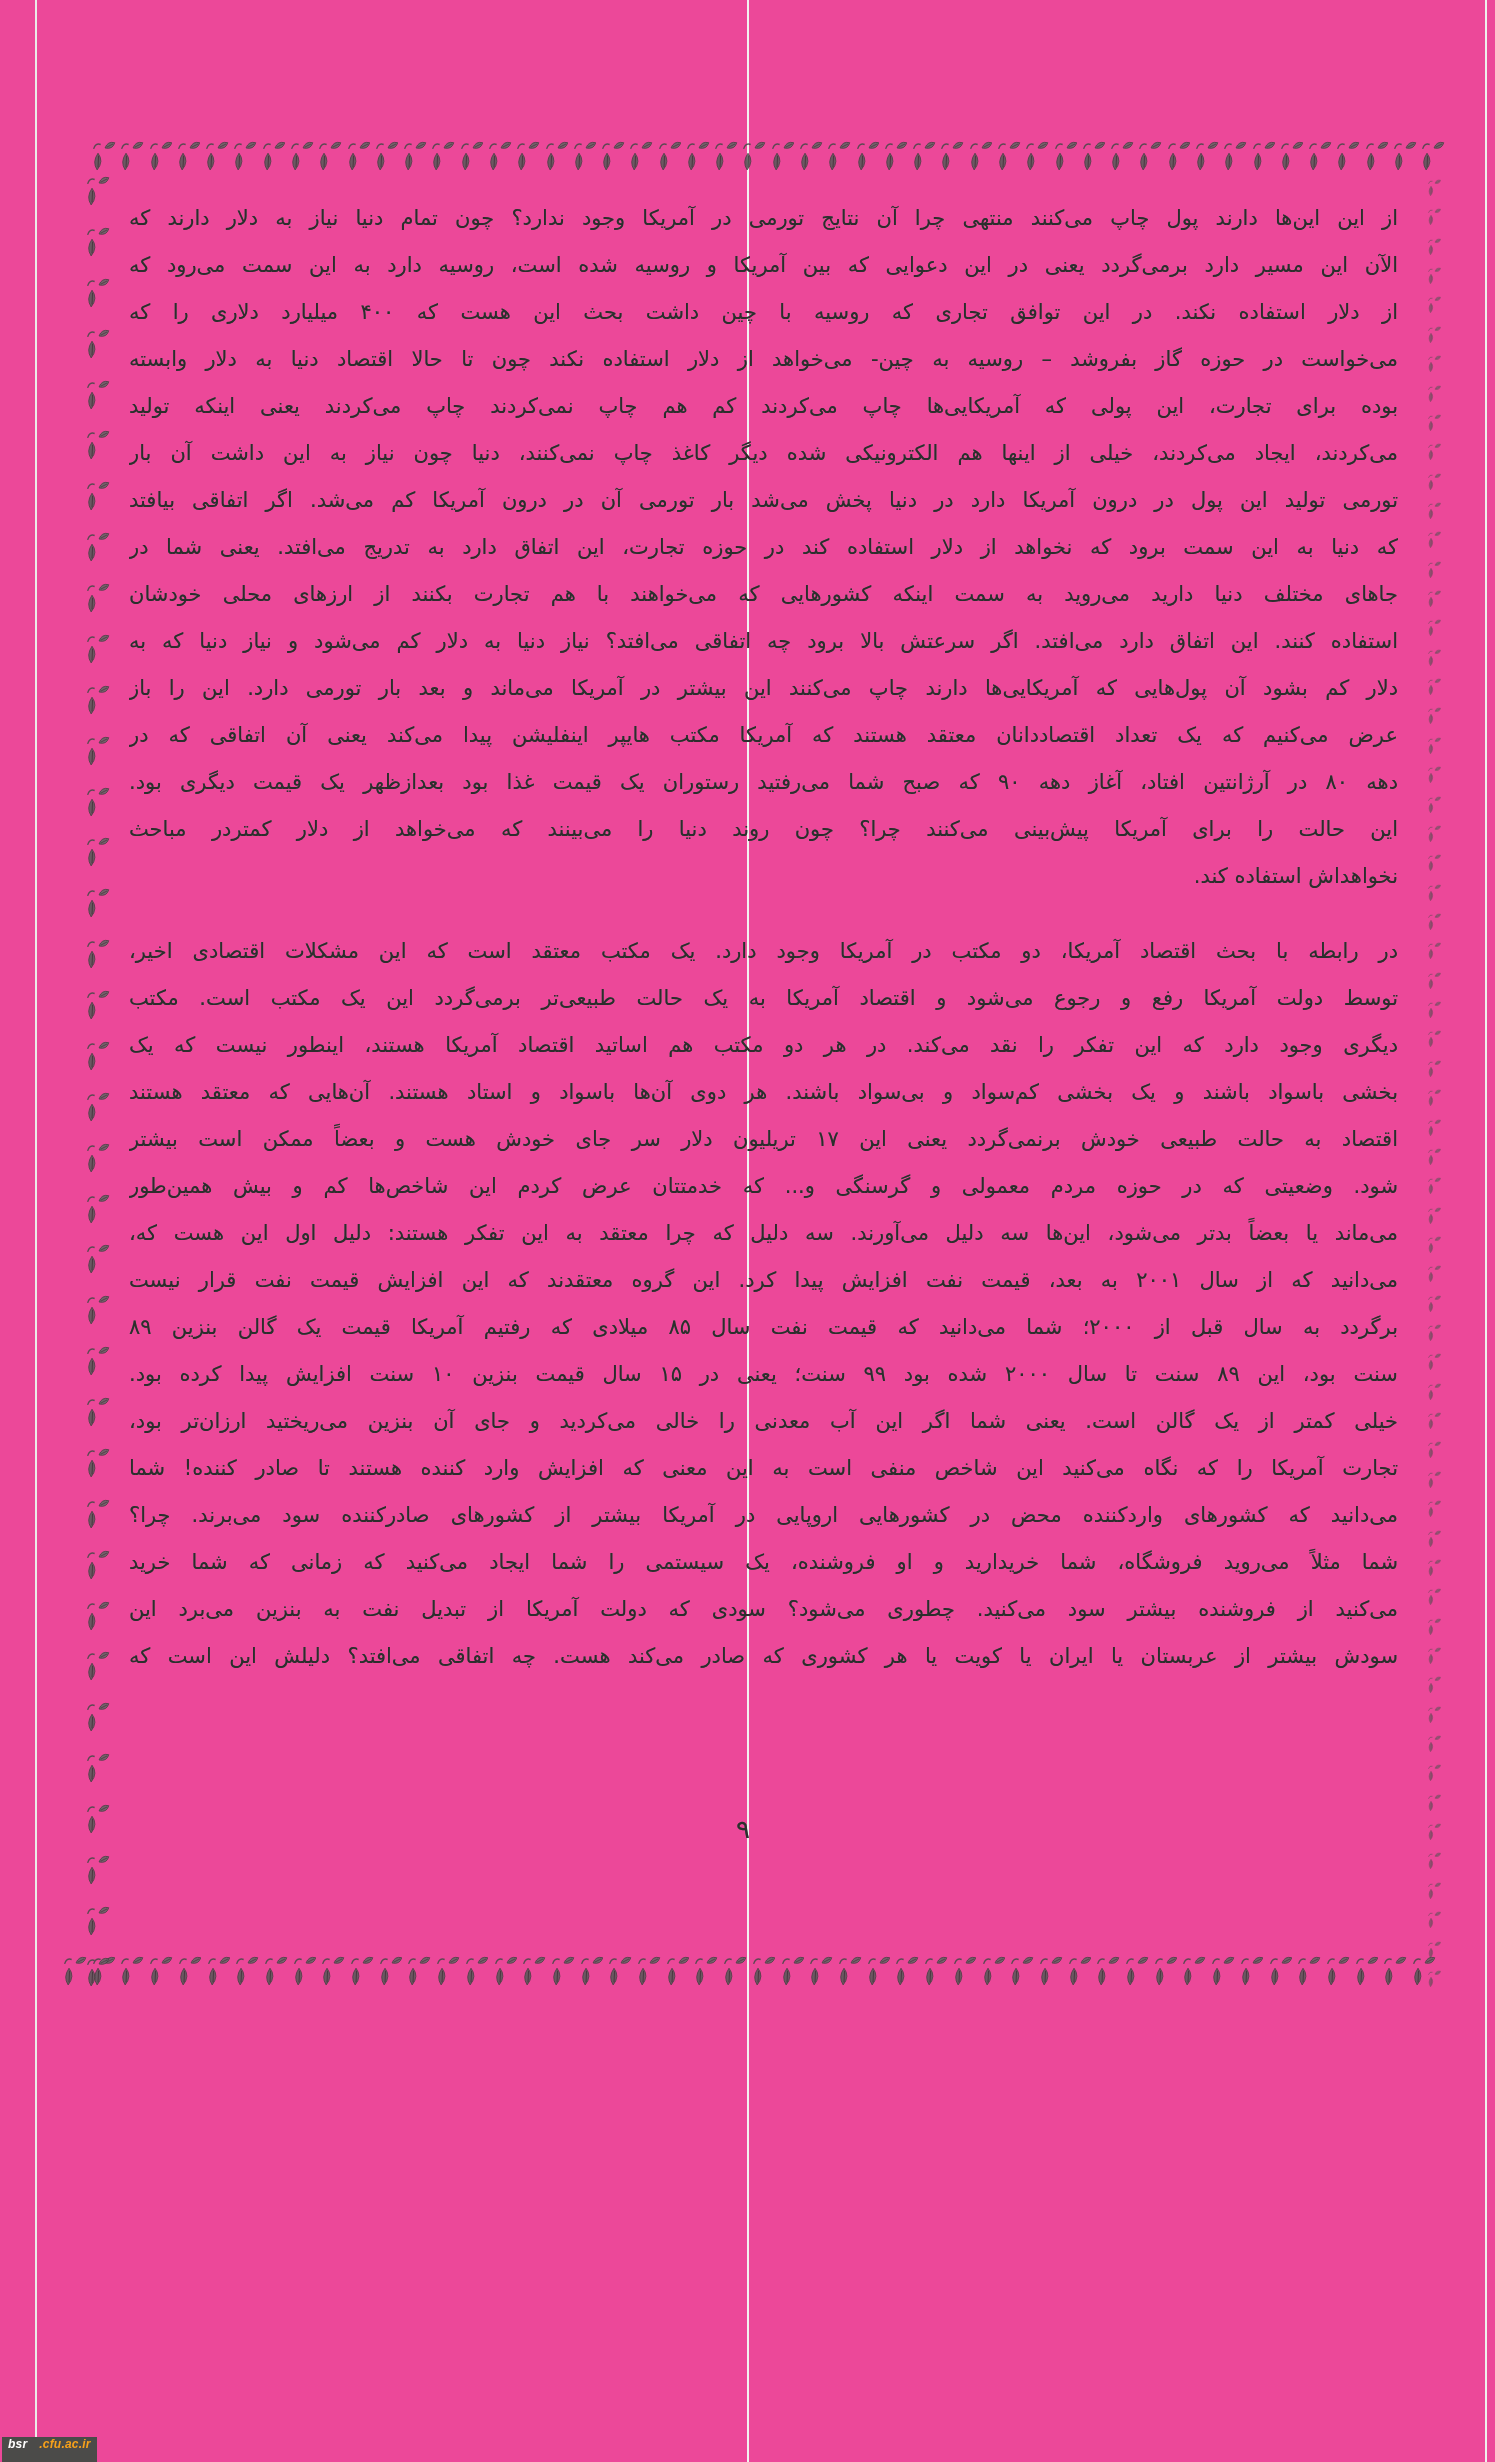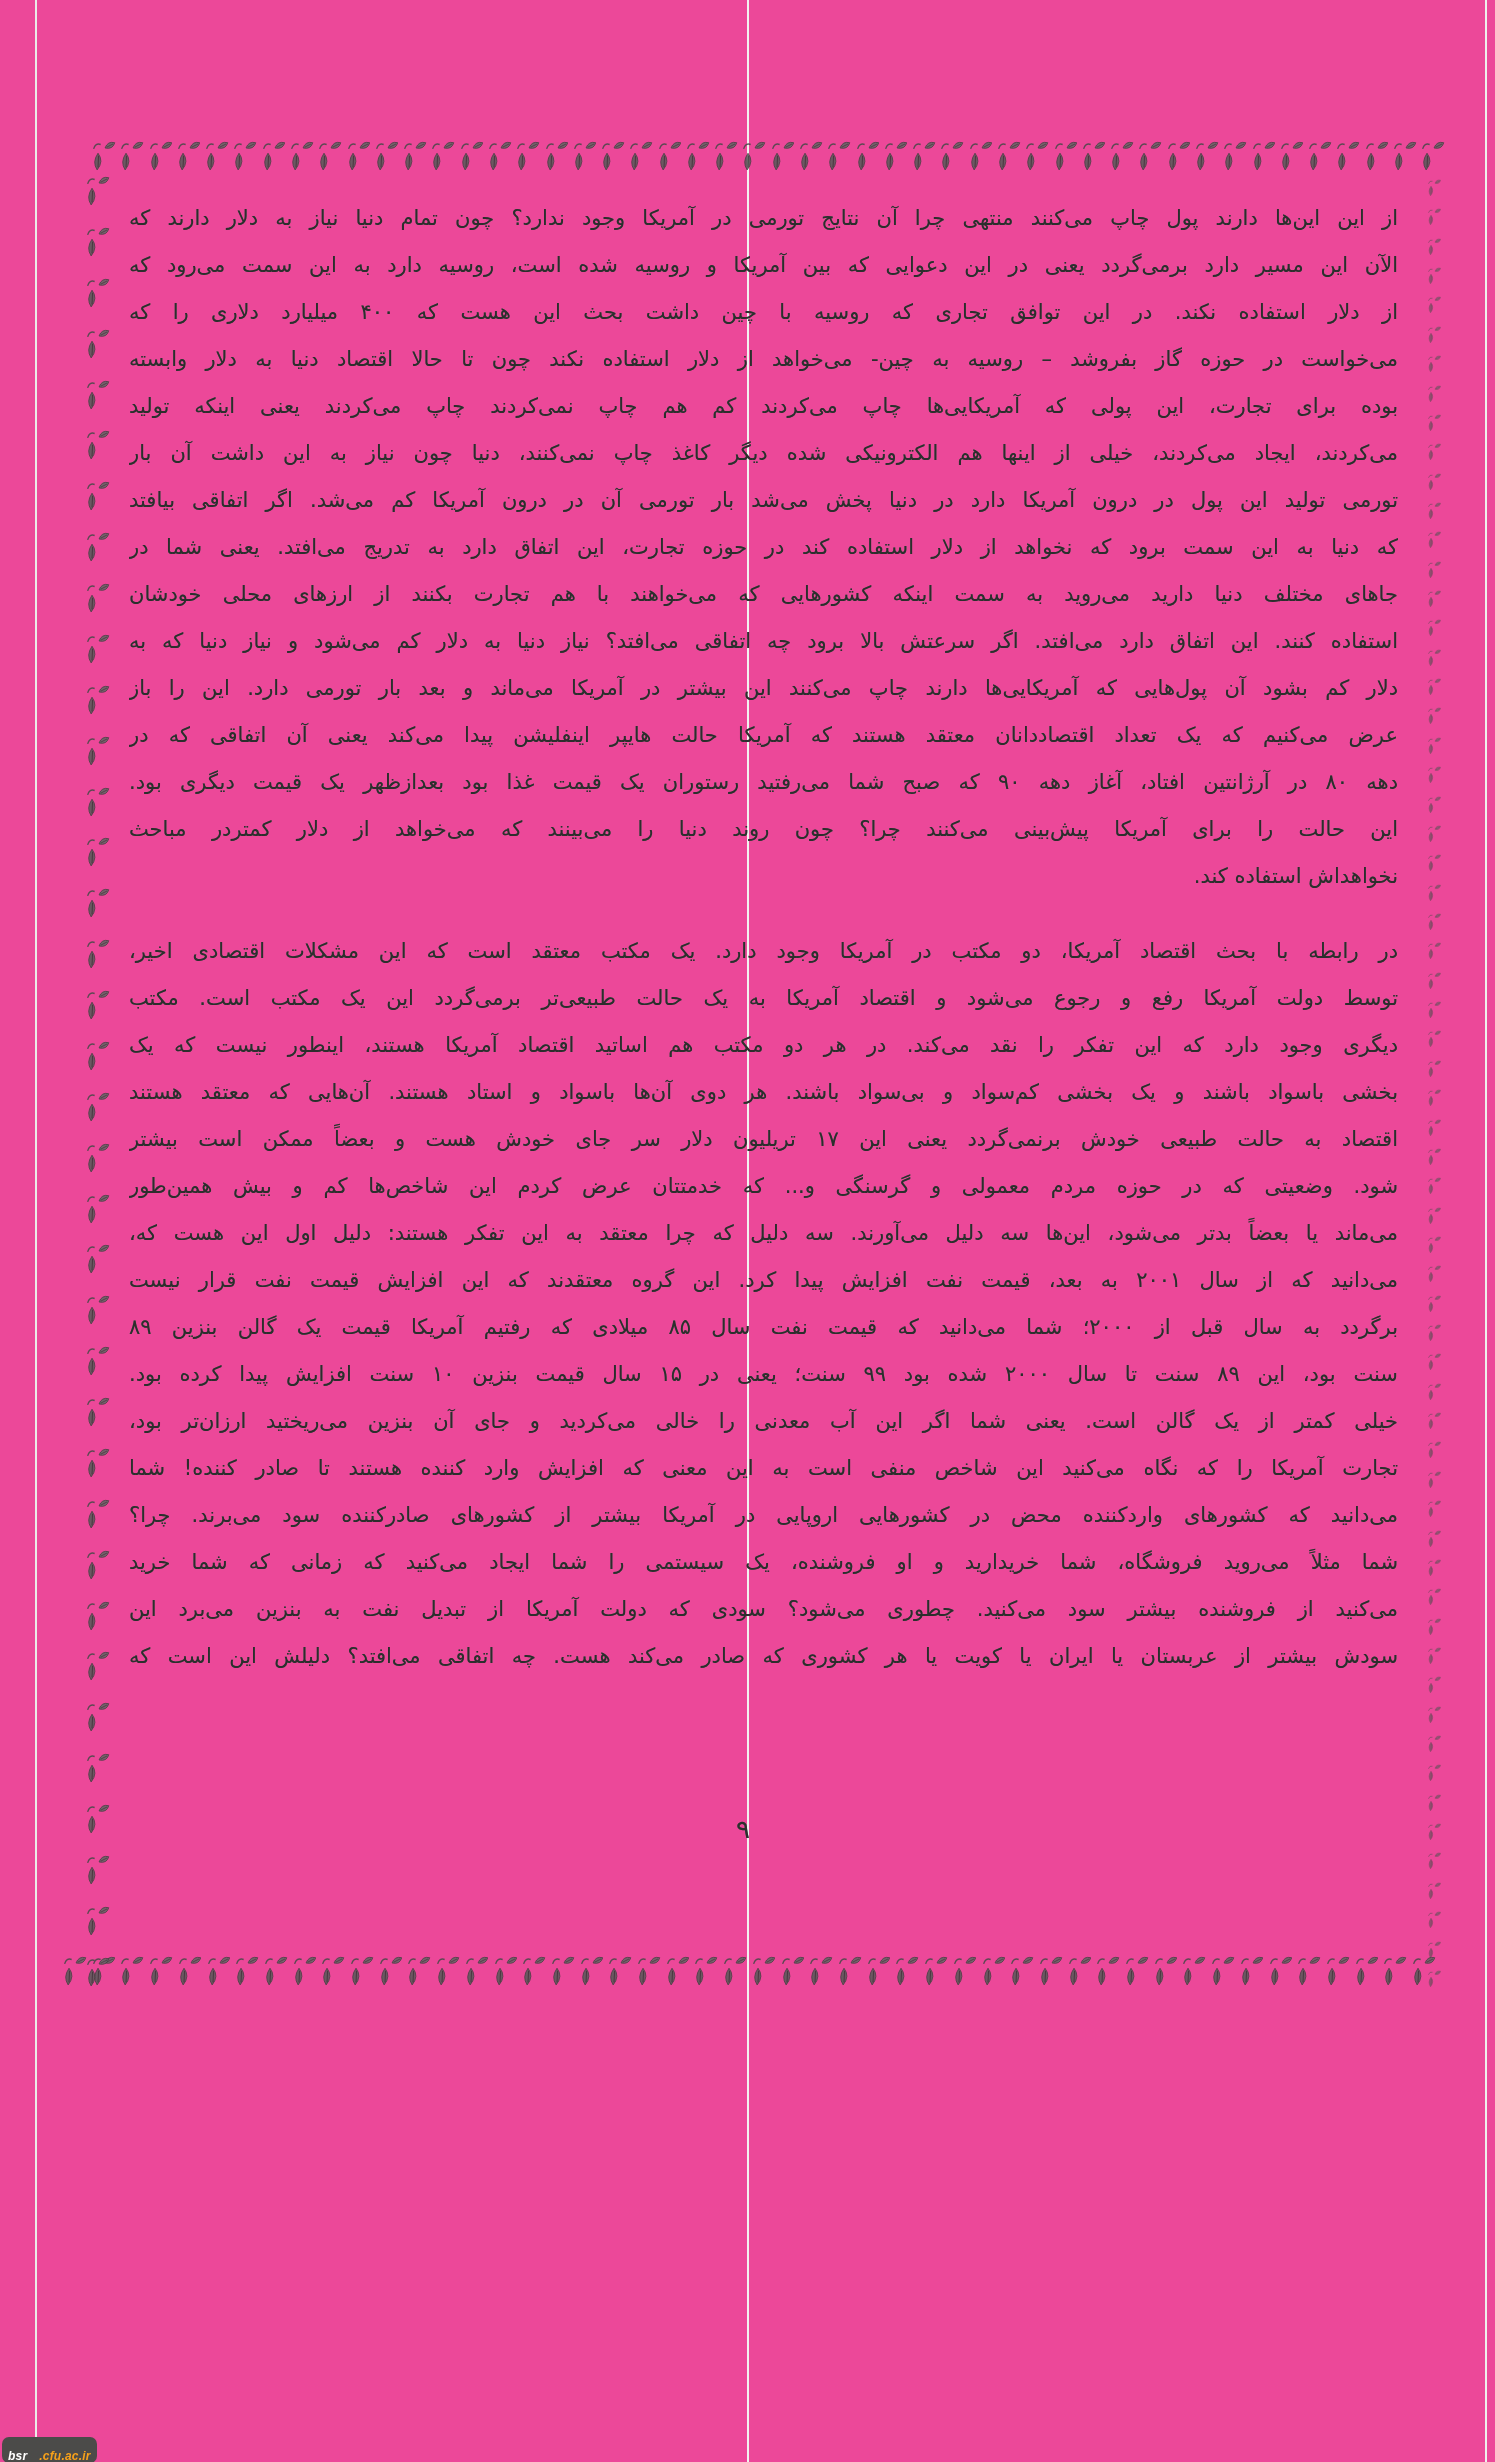--- a/index.html
+++ b/index.html
@@ -26,22 +26,22 @@
   .line{height:47px;line-height:47px;text-align:justify;text-align-last:justify;overflow:hidden;}
   .line.short{text-align-last:right;}
   #paragraph-2{margin-top:28px;}
 
   
   #page-number{position:absolute;left:708px;top:1810px;width:70px;height:39px;line-height:39px;
                text-align:center;font-size:26px;color:#2d2d2d;direction:rtl;text-shadow:0 0 0.5px #6a6a6a;}
 
   
   #watermark{position:absolute;left:1.8px;top:2437px;height:26px;padding:0 6.2px;background:#4b4b49;
-             display:flex;align-items:flex-end;font-family:"Liberation Sans",sans-serif;
-             font-style:italic;font-weight:bold;font-size:12px;letter-spacing:0.2px;border-radius:7px;}
+             display:flex;align-items:flex-start;font-family:"Liberation Sans",sans-serif;
+             font-style:italic;font-weight:bold;font-size:12px;letter-spacing:0.2px;}
   #watermark .wm-prefix{color:#ffffff;}
   #watermark .wm-suffix{color:#f7a11a;margin-left:12px;}
 </style>
 </head>
 <body>
 
 <div id="page">
 
   <div class="scanline" id="scan-left"></div>
   <div class="scanline" id="scan-center"></div>
@@ -1420,21 +1420,21 @@
       <div class="line">الآن این مسیر دارد برمی‌گردد یعنی در این دعوایی که بین آمریکا و روسیه شده است، روسیه دارد به این سمت می‌رود که</div>
       <div class="line">از دلار استفاده نکند. در این توافق تجاری که روسیه با چین داشت بحث این هست که ۴۰۰ میلیارد دلاری را که</div>
       <div class="line">می‌خواست در حوزه گاز بفروشد – روسیه به چین- می‌خواهد از دلار استفاده نکند چون تا حالا اقتصاد دنیا به دلار وابسته</div>
       <div class="line">بوده برای تجارت، این پولی که آمریکایی‌ها چاپ می‌کردند کم هم چاپ نمی‌کردند چاپ می‌کردند یعنی اینکه تولید</div>
       <div class="line">می‌کردند، ایجاد می‌کردند، خیلی از اینها هم الکترونیکی شده دیگر کاغذ چاپ نمی‌کنند، دنیا چون نیاز به این داشت آن بار</div>
       <div class="line">تورمی تولید این پول در درون آمریکا دارد در دنیا پخش می‌شد بار تورمی آن در درون آمریکا کم می‌شد. اگر اتفاقی بیافتد</div>
       <div class="line">که دنیا به این سمت برود که نخواهد از دلار استفاده کند در حوزه تجارت، این اتفاق دارد به تدریج می‌افتد. یعنی شما در</div>
       <div class="line">جاهای مختلف دنیا دارید می‌روید به سمت اینکه کشورهایی که می‌خواهند با هم تجارت بکنند از ارزهای محلی خودشان</div>
       <div class="line">استفاده کنند. این اتفاق دارد می‌افتد. اگر سرعتش بالا برود چه اتفاقی می‌افتد؟ نیاز دنیا به دلار کم می‌شود و نیاز دنیا که به</div>
       <div class="line">دلار کم بشود آن پول‌هایی که آمریکایی‌ها دارند چاپ می‌کنند این بیشتر در آمریکا می‌ماند و بعد بار تورمی دارد. این را باز</div>
-      <div class="line">عرض می‌کنیم که یک تعداد اقتصاددانان معتقد هستند که آمریکا حالت هایپر اینفلیشن پیدا می‌کند یعنی آن اتفاقی که در</div>
+      <div class="line">عرض می‌کنیم که یک تعداد اقتصاددانان معتقد هستند که آمریکا مکتب هایپر اینفلیشن پیدا می‌کند یعنی آن اتفاقی که در</div>
       <div class="line">دهه ۸۰ در آرژانتین افتاد، آغاز دهه ۹۰ که صبح شما می‌رفتید رستوران یک قیمت غذا بود بعدازظهر یک قیمت دیگری بود.</div>
       <div class="line">این حالت را برای آمریکا پیش‌بینی می‌کنند چرا؟ چون روند دنیا را می‌بینند که می‌خواهد از دلار کمتردر مباحث</div>
       <div class="line short">نخواهد‌اش استفاده کند.</div>
     </div>
     <div id="paragraph-2">
       <div class="line">در رابطه با بحث اقتصاد آمریکا، دو مکتب در آمریکا وجود دارد. یک مکتب معتقد است که این مشکلات اقتصادی اخیر،</div>
       <div class="line">توسط دولت آمریکا رفع و رجوع می‌شود و اقتصاد آمریکا به یک حالت طبیعی‌تر برمی‌گردد این یک مکتب است. مکتب</div>
       <div class="line">دیگری وجود دارد که این تفکر را نقد می‌کند. در هر دو مکتب هم اساتید اقتصاد آمریکا هستند، اینطور نیست که یک</div>
       <div class="line">بخشی باسواد باشند و یک بخشی کم‌سواد و بی‌سواد باشند. هر دوی آن‌ها باسواد و استاد هستند. آن‌هایی که معتقد هستند</div>
       <div class="line">اقتصاد به حالت طبیعی خودش برنمی‌گردد یعنی این ۱۷ تریلیون دلار سر جای خودش هست و بعضاً ممکن است بیشتر</div>

